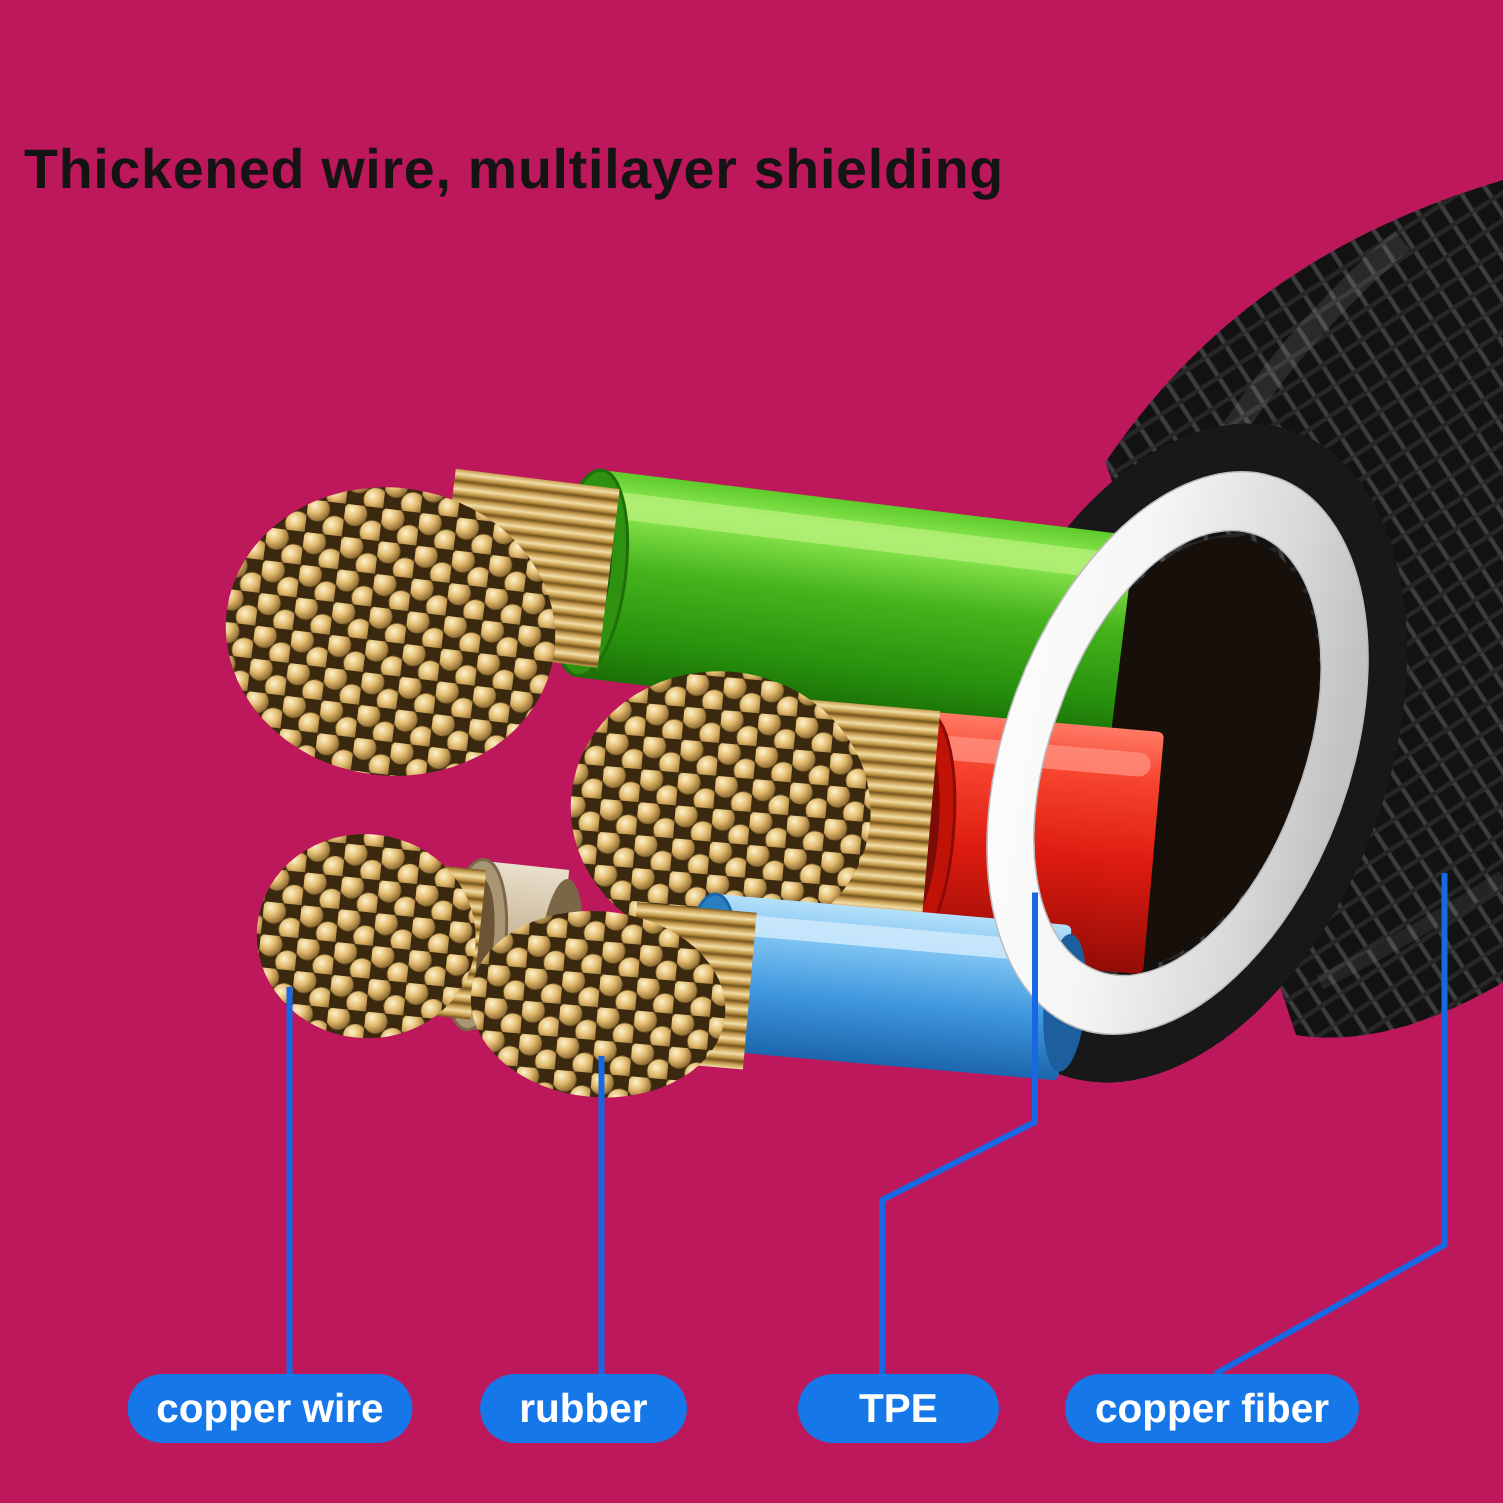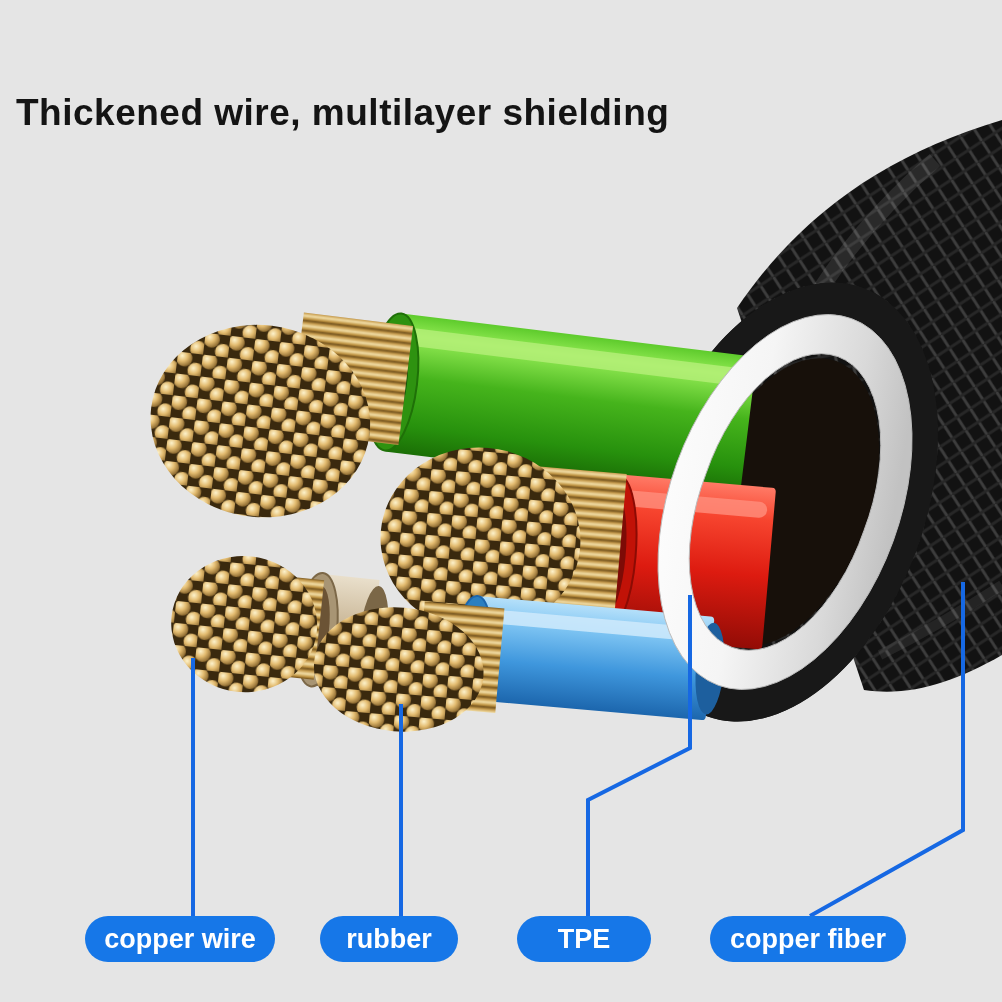--- a/index.html
+++ b/index.html
@@ -1,26 +1,26 @@
 <!DOCTYPE html>
 <html><head>
 <meta charset="utf-8">
 <style>
   * { margin: 0; padding: 0; box-sizing: border-box; }
   html,body { background:#ffffff; font-family:"Liberation Sans", sans-serif; }
-  .stage { position:relative; width:1002px; height:1002px; background:#e5e5e5; overflow:hidden; }
+  .stage { position:relative; width:1002px; height:1002px; background:#be185d; overflow:hidden; }
   .title { position:absolute; left:16px; top:92px; font-size:37px; font-weight:700;
            color:#141414; letter-spacing:.5px; white-space:nowrap; }
   .illus { position:absolute; left:0; top:0; }
   .pill { position:absolute; top:916px; height:46px; background:#1677e8; border-radius:23px;
           color:#ffffff; font-size:27px; font-weight:700; display:flex; align-items:center;
           justify-content:center; }
   #pill-copper { left:85px;  width:190px; }
   #pill-rubber { left:320px; width:138px; }
-  #pill-tpe    { left:517px; width:134px; }
+  #pill-tpe    { left:532px; width:134px; }
   #pill-nylon  { left:710px; width:196px; }
 </style>
 </head>
 <body>
 
 <div class="stage">
 
   <div class="title">Thickened wire, multilayer shielding</div>
 
   <svg class="illus" width="1002" height="1002" viewBox="0 0 1002 1002">

